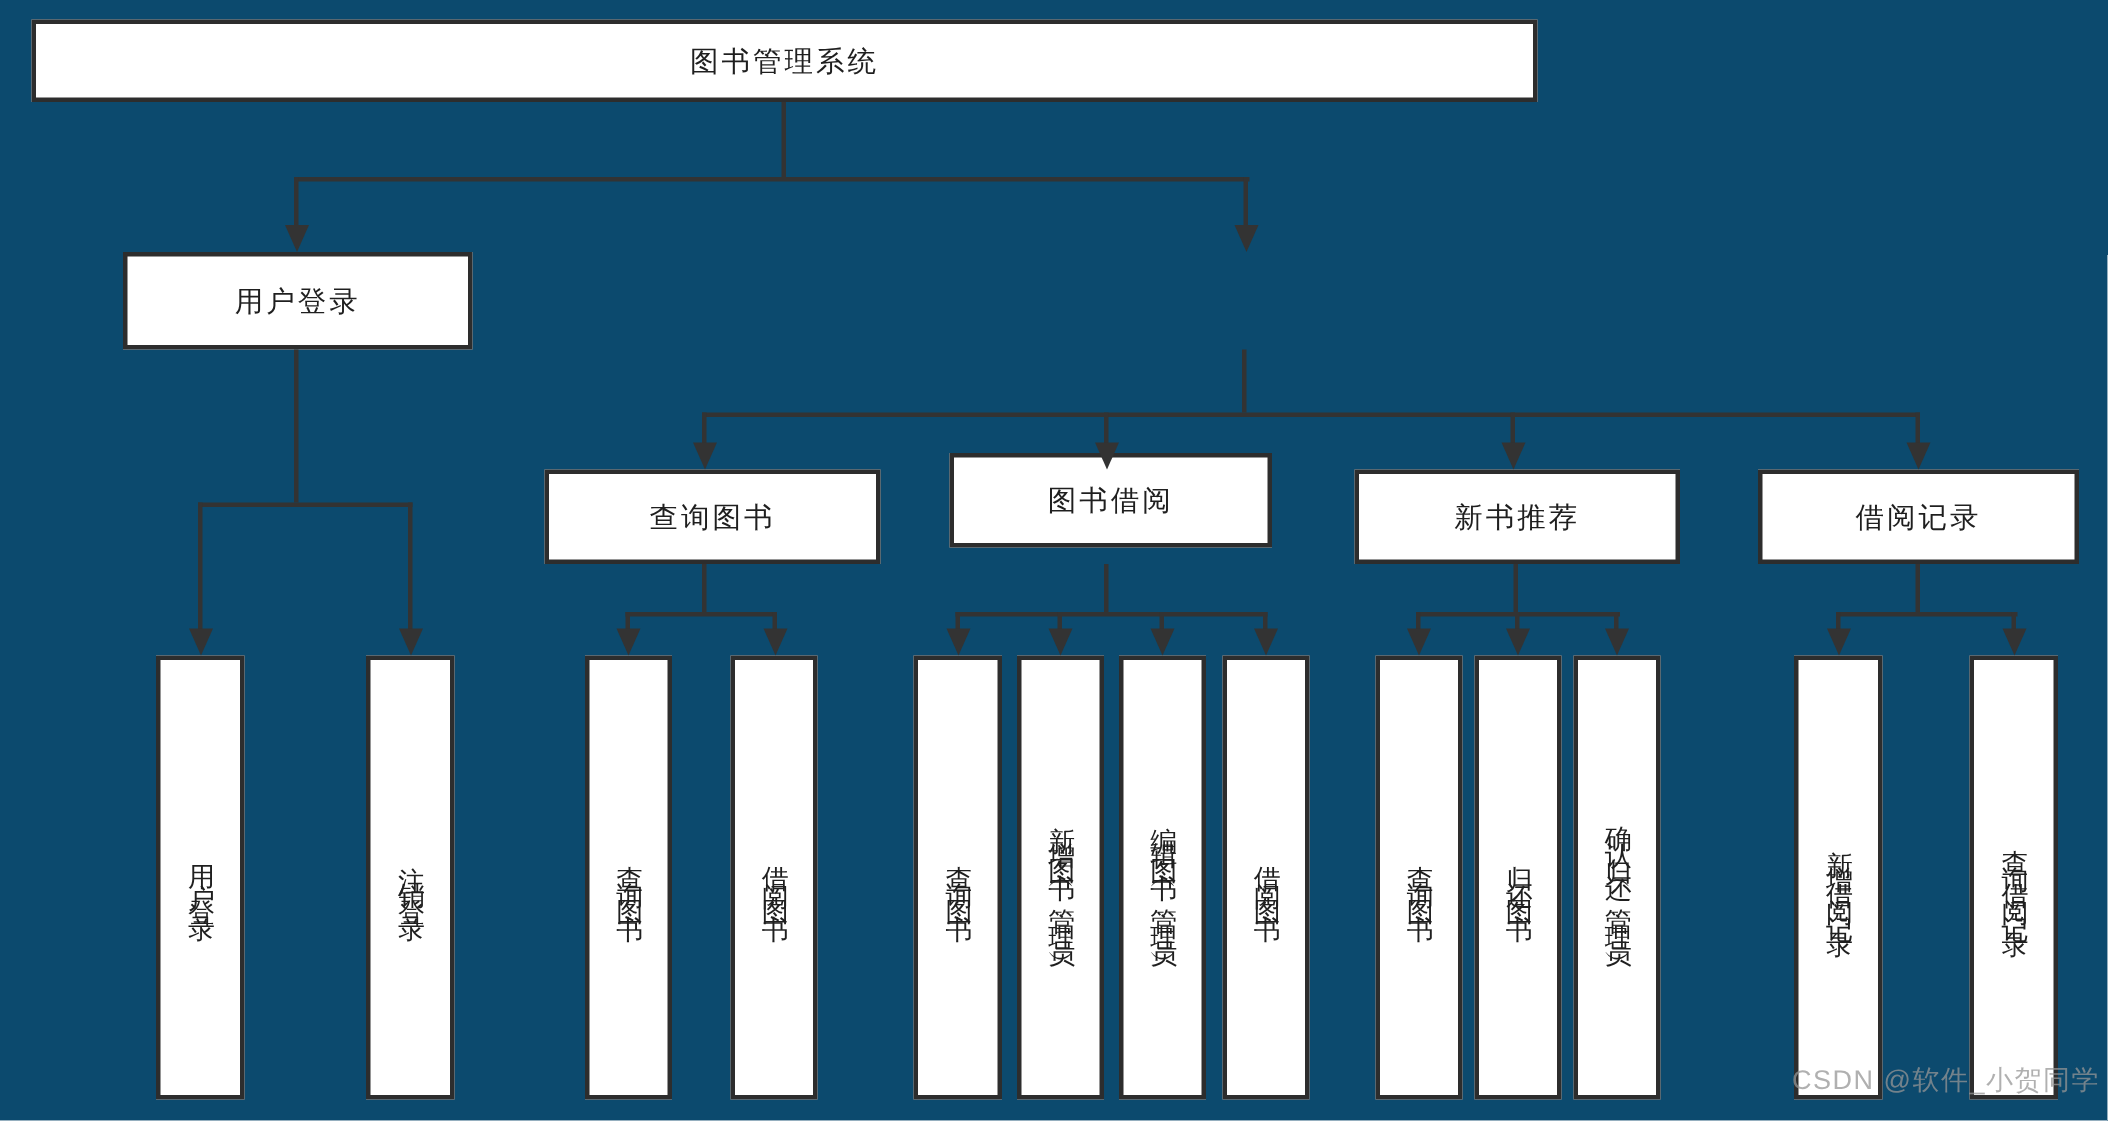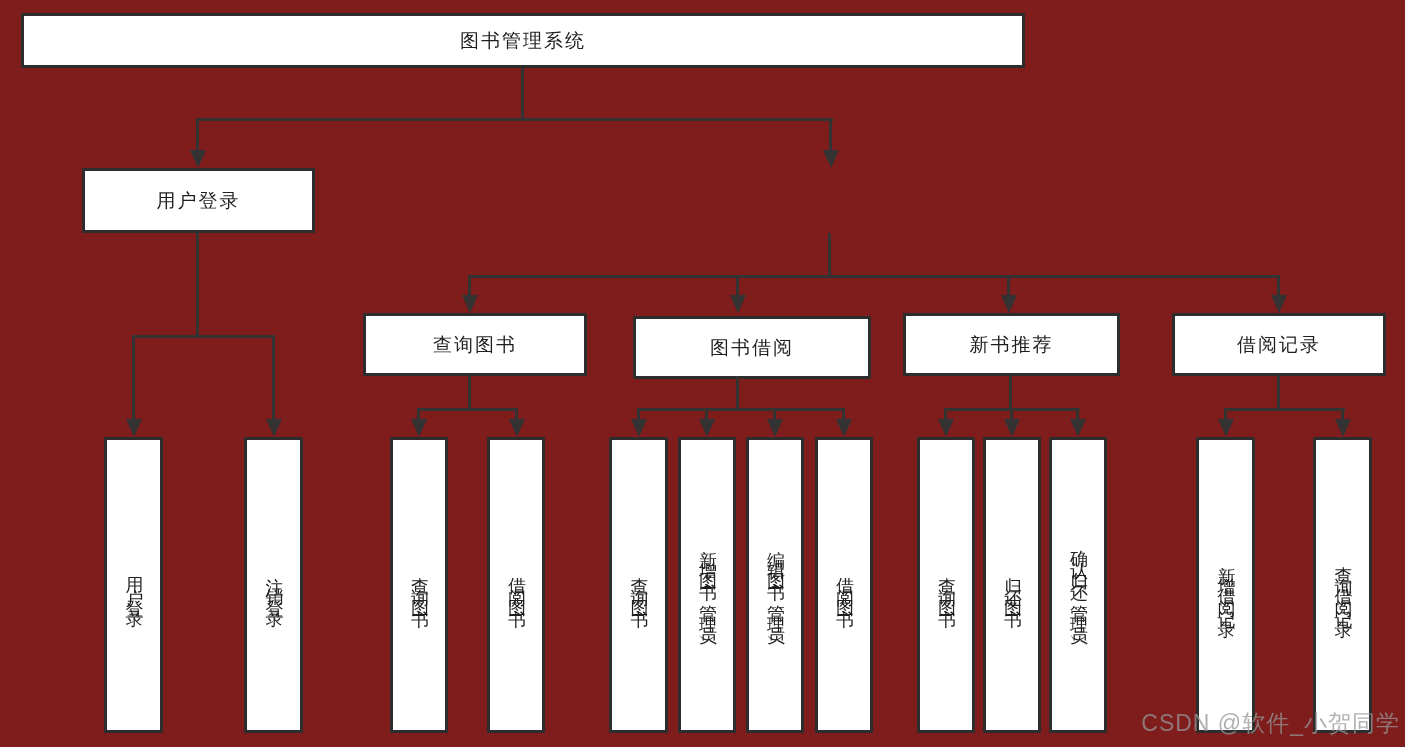--- a/index.html
+++ b/index.html
@@ -1,57 +1,57 @@
 <!DOCTYPE html>
 <html><head>
 <meta charset="utf-8">
 <style>
   html,body{margin:0;padding:0;background:#ffffff;}
   .canvas{
-    position:relative;width:1405px;height:747px;background:#7f1d1d;overflow:hidden;
+    position:relative;width:1405px;height:747px;background:#0c4a6e;overflow:hidden;
     font-family:"Liberation Sans","DejaVu Sans",sans-serif;color:#1f1f1f;
   }
   .box{
     position:absolute;box-sizing:border-box;border:3px solid #2d2d2d;background:#ffffff;
     display:flex;align-items:center;justify-content:center;
   }
   .hlabel{font-size:19px;letter-spacing:2px;white-space:nowrap;}
   .vlabel{
     writing-mode:vertical-rl;text-orientation:mixed;
     font-size:18px;letter-spacing:11px;line-height:1.1;white-space:nowrap;
   }
   .hline{position:absolute;height:3px;background:#333333;}
   .vline{position:absolute;width:3px;background:#333333;}
   .arrow{
     position:absolute;width:0;height:0;
     border-left:8px solid transparent;border-right:8px solid transparent;
     border-top:18px solid #333333;
   }
   .watermark{
-    position:absolute;right:5px;top:708px;font-size:23px;letter-spacing:1px;
+    position:absolute;right:5px;top:708px;font-size:18px;letter-spacing:1px;
     color:rgba(150,150,150,0.75);white-space:nowrap;z-index:5;
   }
 </style>
 </head>
 <body>
 
 <div class="canvas">
 
   <div class="box" style="left:21px;top:13px;width:1004px;height:55px">
     <span class="hlabel">图书管理系统</span>
   </div>
 
   <div class="box" style="left:82px;top:168px;width:233px;height:65px">
     <span class="hlabel">用户登录</span>
   </div>
 
   <div class="box" style="left:363px;top:313px;width:224px;height:63px">
     <span class="hlabel">查询图书</span>
   </div>
-  <div class="box" style="left:633px;top:316px;width:238px;height:63px">
+  <div class="box" style="left:633px;top:302px;width:215px;height:63px">
     <span class="hlabel">图书借阅</span>
   </div>
   <div class="box" style="left:903px;top:313px;width:217px;height:63px">
     <span class="hlabel">新书推荐</span>
   </div>
   <div class="box" style="left:1172px;top:313px;width:214px;height:63px">
     <span class="hlabel">借阅记录</span>
   </div>
 
   <div class="box" style="left:104px;top:437px;width:59px;height:296px">

